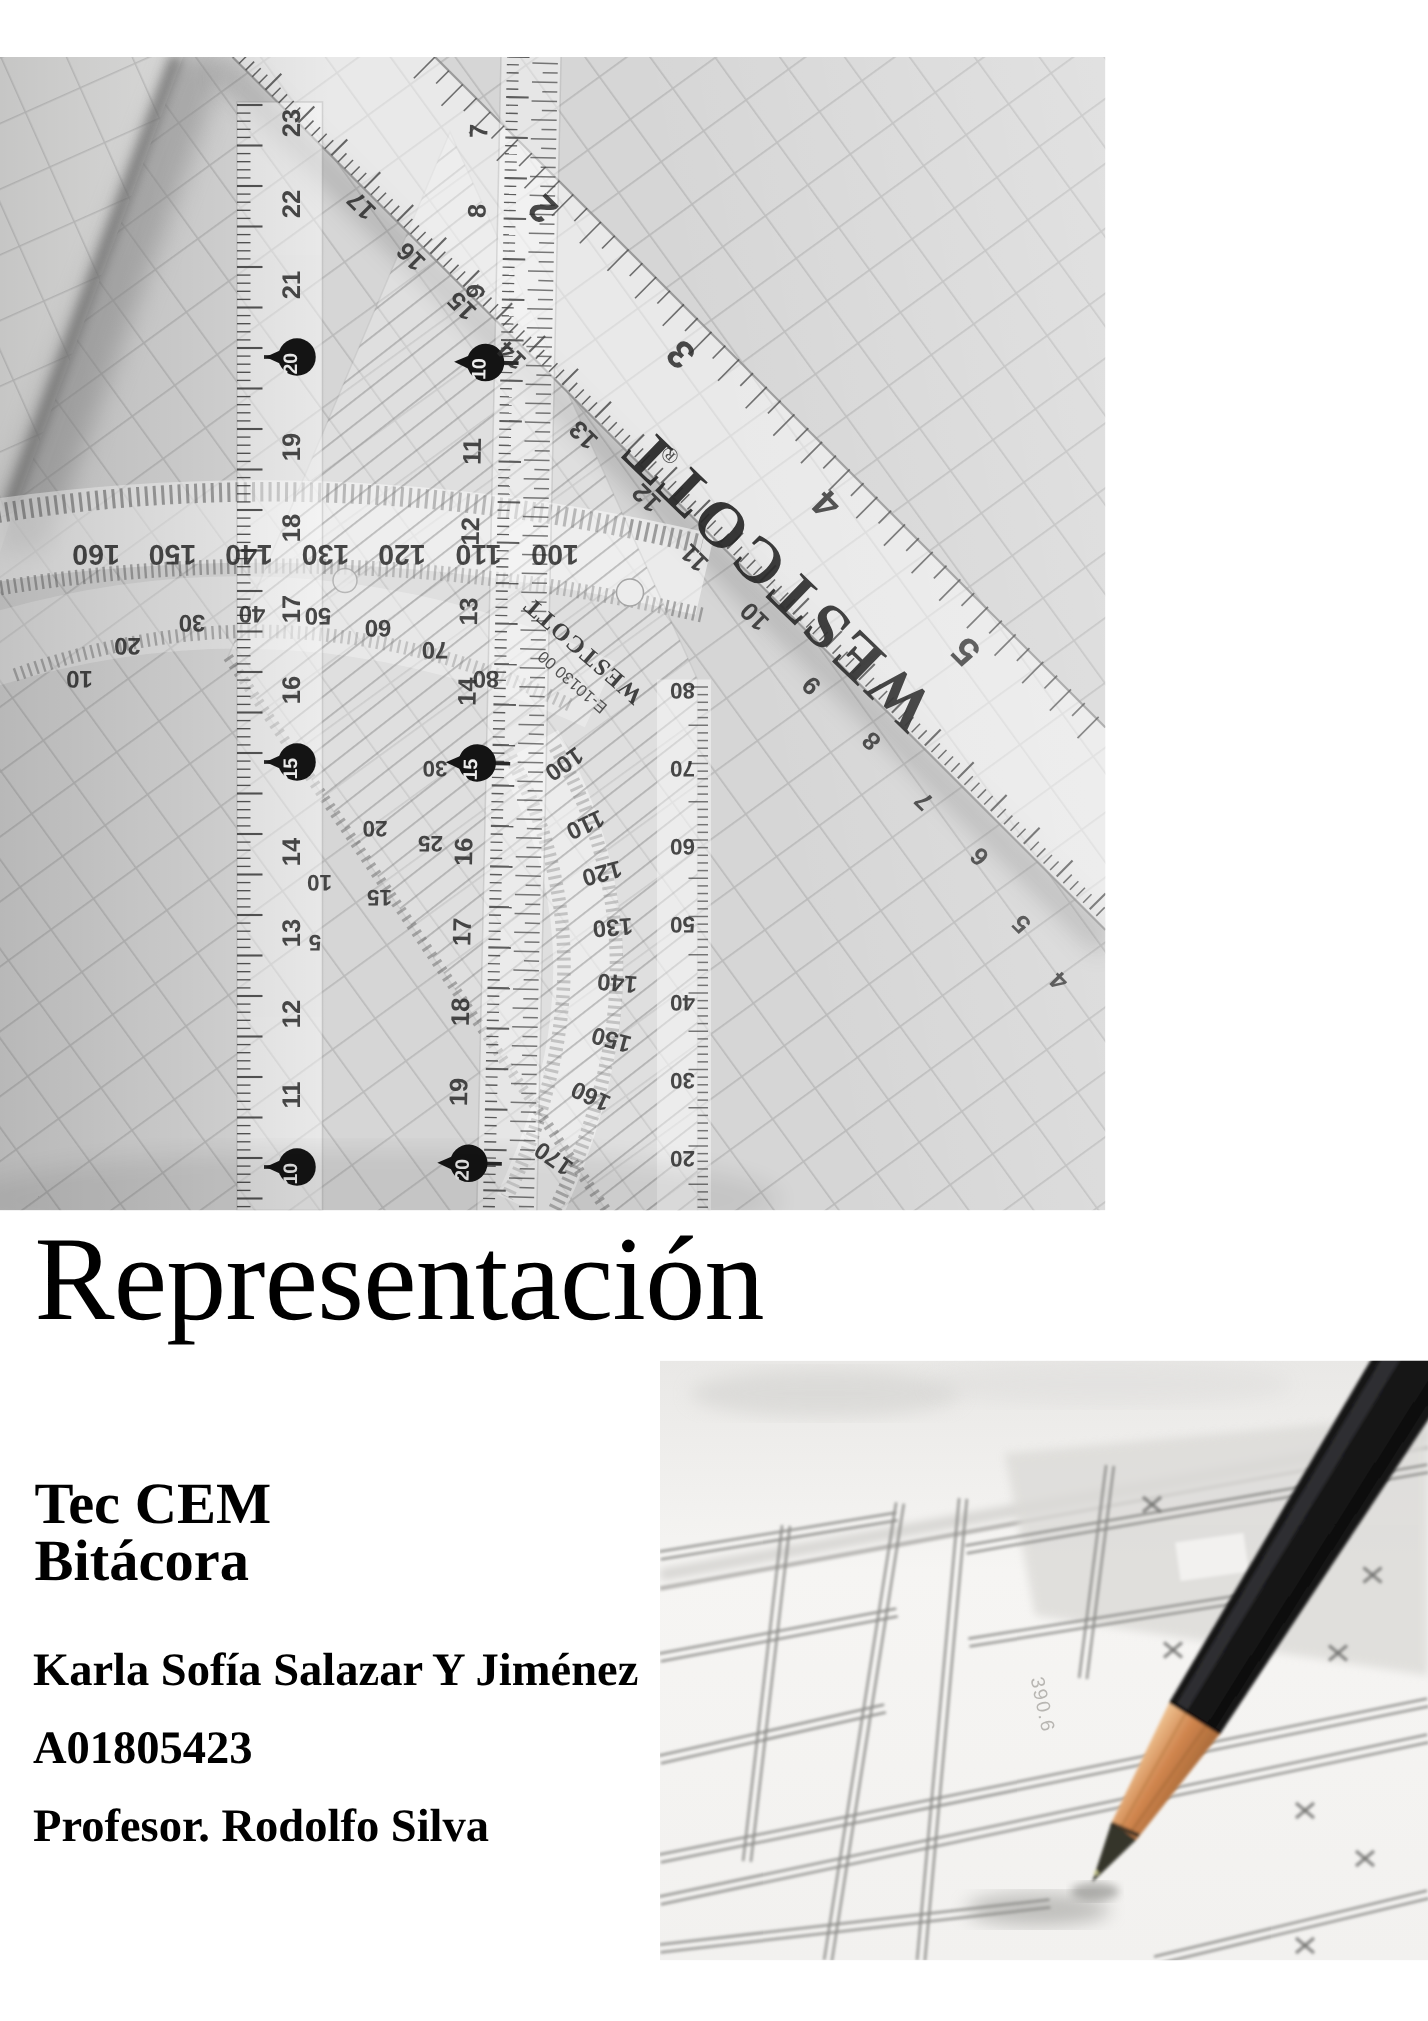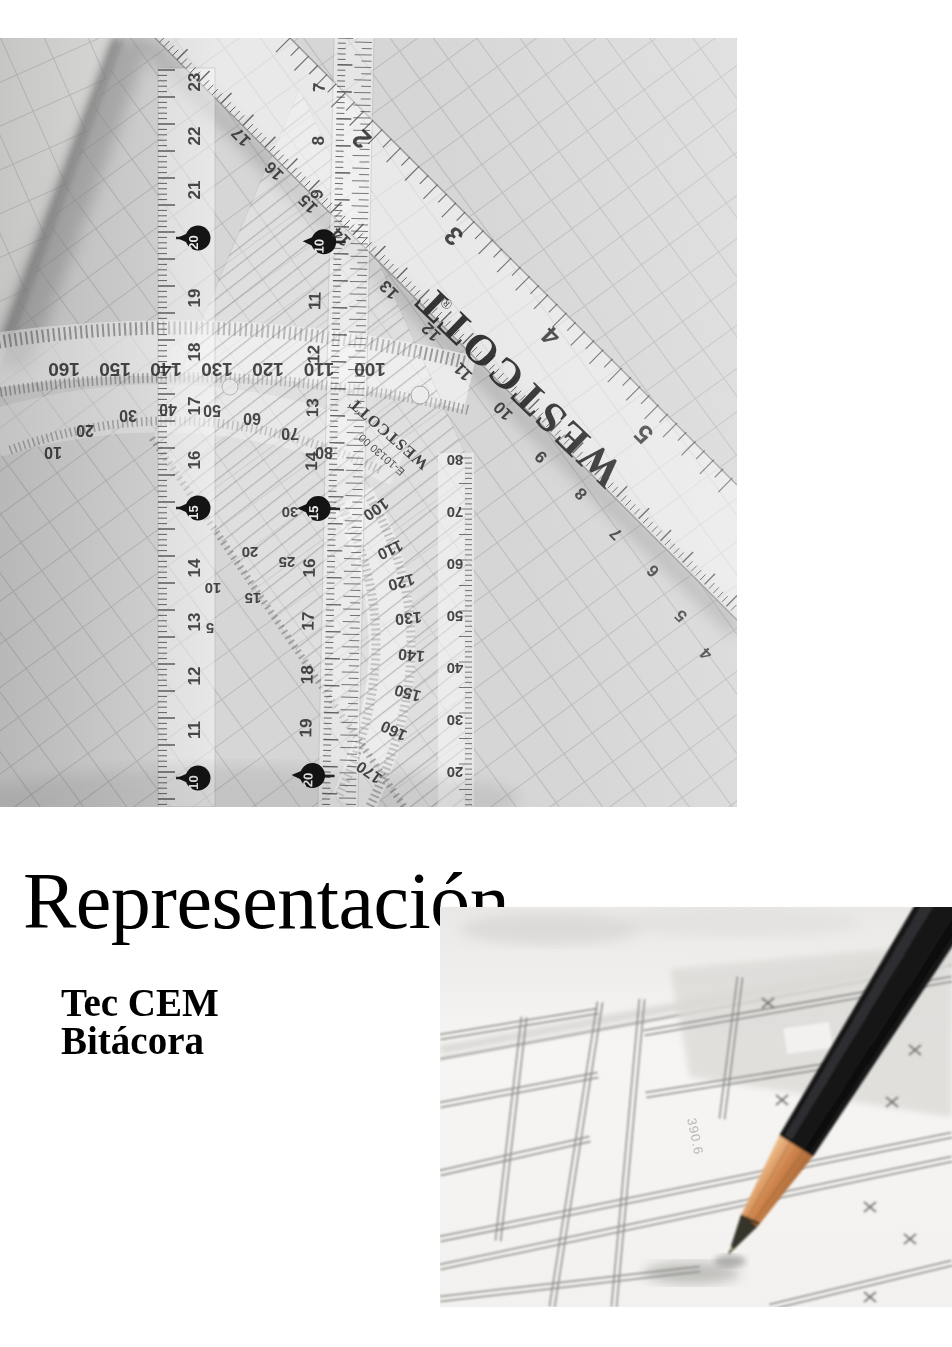--- a/index.html
+++ b/index.html
@@ -3,23 +3,23 @@
 <meta charset="utf-8">
 <style>
   html,body{margin:0;padding:0;background:#ffffff;}
   .page{position:relative;width:952px;height:1347px;background:#ffffff;overflow:hidden;
         font-family:"Liberation Serif", serif;}
   .photo{position:absolute;overflow:hidden;}
   .photo-top{left:0;top:38px;width:737px;height:769px;}
   .photo-bottom{left:440px;top:907px;width:512px;height:400px;}
   .photo svg{display:block;}
   .title{position:absolute;left:23px;top:814px;font-size:80px;line-height:78px;color:#000;
-         font-weight:400;letter-spacing:-0.5px;white-space:nowrap;margin-top:48px;}
+         font-weight:400;letter-spacing:-0.5px;white-space:nowrap;}
   .subtitle{position:absolute;left:23px;top:984px;font-size:39px;line-height:38px;
-            font-weight:bold;color:#000;margin-left:38px;}
+            font-weight:bold;color:#000;}
   .credits{position:absolute;left:22px;top:1087px;font-size:31px;line-height:52px;
            font-weight:bold;color:#000;}
   .credits div{white-space:nowrap;}
   svg text{font-family:"Liberation Sans", sans-serif;}
   svg text.brand{font-family:"Liberation Serif", serif;}
 </style>
 </head>
 <body>
 
 <div class="page">
@@ -874,20 +874,25 @@
 
   <div class="title">
     <div>Representación</div>
   </div>
 
   <div class="subtitle">
     <div>Tec CEM</div>
     <div>Bitácora</div>
   </div>
 
+  <div class="credits">
+    <div>Karla Sofía Salazar Y Jiménez</div>
+    <div>A01805423</div>
+    <div>Profesor. Rodolfo Silva</div>
+  </div>
 
   <div class="photo photo-bottom">
     <svg width="512" height="400" viewBox="0 0 512 400">
       <defs>
         <linearGradient id="bgFade" x1="0" y1="0" x2="0" y2="1">
           <stop offset="0" stop-color="#e9e8e6"></stop>
           <stop offset="0.35" stop-color="#f6f5f3"></stop>
           <stop offset="1" stop-color="#f2f1ef"></stop>
         </linearGradient>
         <linearGradient id="woodG" x1="0" y1="0" x2="0" y2="1">

